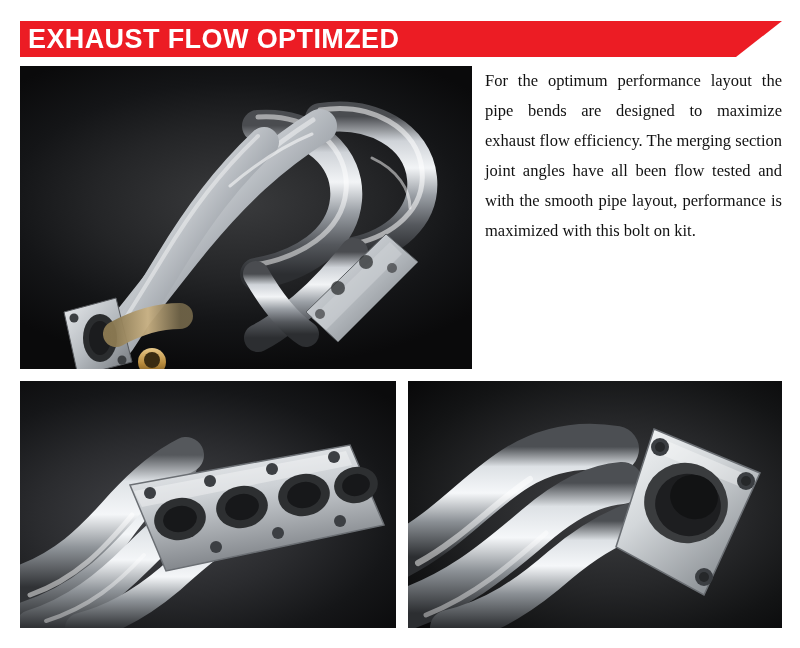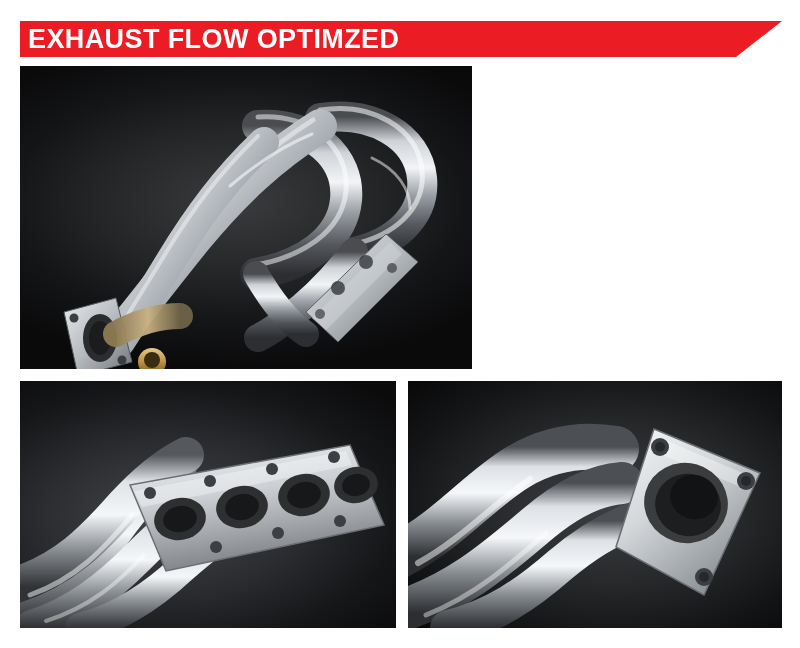--- a/index.html
+++ b/index.html
@@ -191,20 +191,23 @@
 
       <circle cx="132" cy="296" r="14" fill="url(#brassG)"></circle>
       <circle cx="132" cy="294" r="8" fill="#3a2c12"></circle>
       <rect x="124" y="280" width="16" height="10" rx="3" fill="#c9a košer" opacity="0"></rect>
 
       <path d="M210 120 C238 96 268 78 292 68" fill="none" stroke="#ffffff" stroke-width="3" opacity="0.55" stroke-linecap="round"></path>
       <path d="M352 92 C378 104 390 124 390 142" fill="none" stroke="#ffffff" stroke-width="3" opacity="0.5" stroke-linecap="round"></path>
     </svg>
   </div>
 
+  <div class="text-block">
+    <p>For the optimum performance layout the pipe bends are designed to maximize exhaust flow efficiency. The merging section joint angles have all been flow tested and with the smooth pipe layout, performance is maximized with this bolt on kit.</p>
+  </div>
 
   <div class="photo photo-bl">
     <div class="backdrop bl"></div>
     <svg class="art" viewBox="0 0 376 247" preserveAspectRatio="none">
       <defs>
         <linearGradient id="steelB" x1="0" y1="0" x2="0" y2="1">
           <stop offset="0%" stop-color="#55585c"></stop>
           <stop offset="20%" stop-color="#dfe3e7"></stop>
           <stop offset="45%" stop-color="#f4f6f8"></stop>
           <stop offset="70%" stop-color="#8f9499"></stop>

